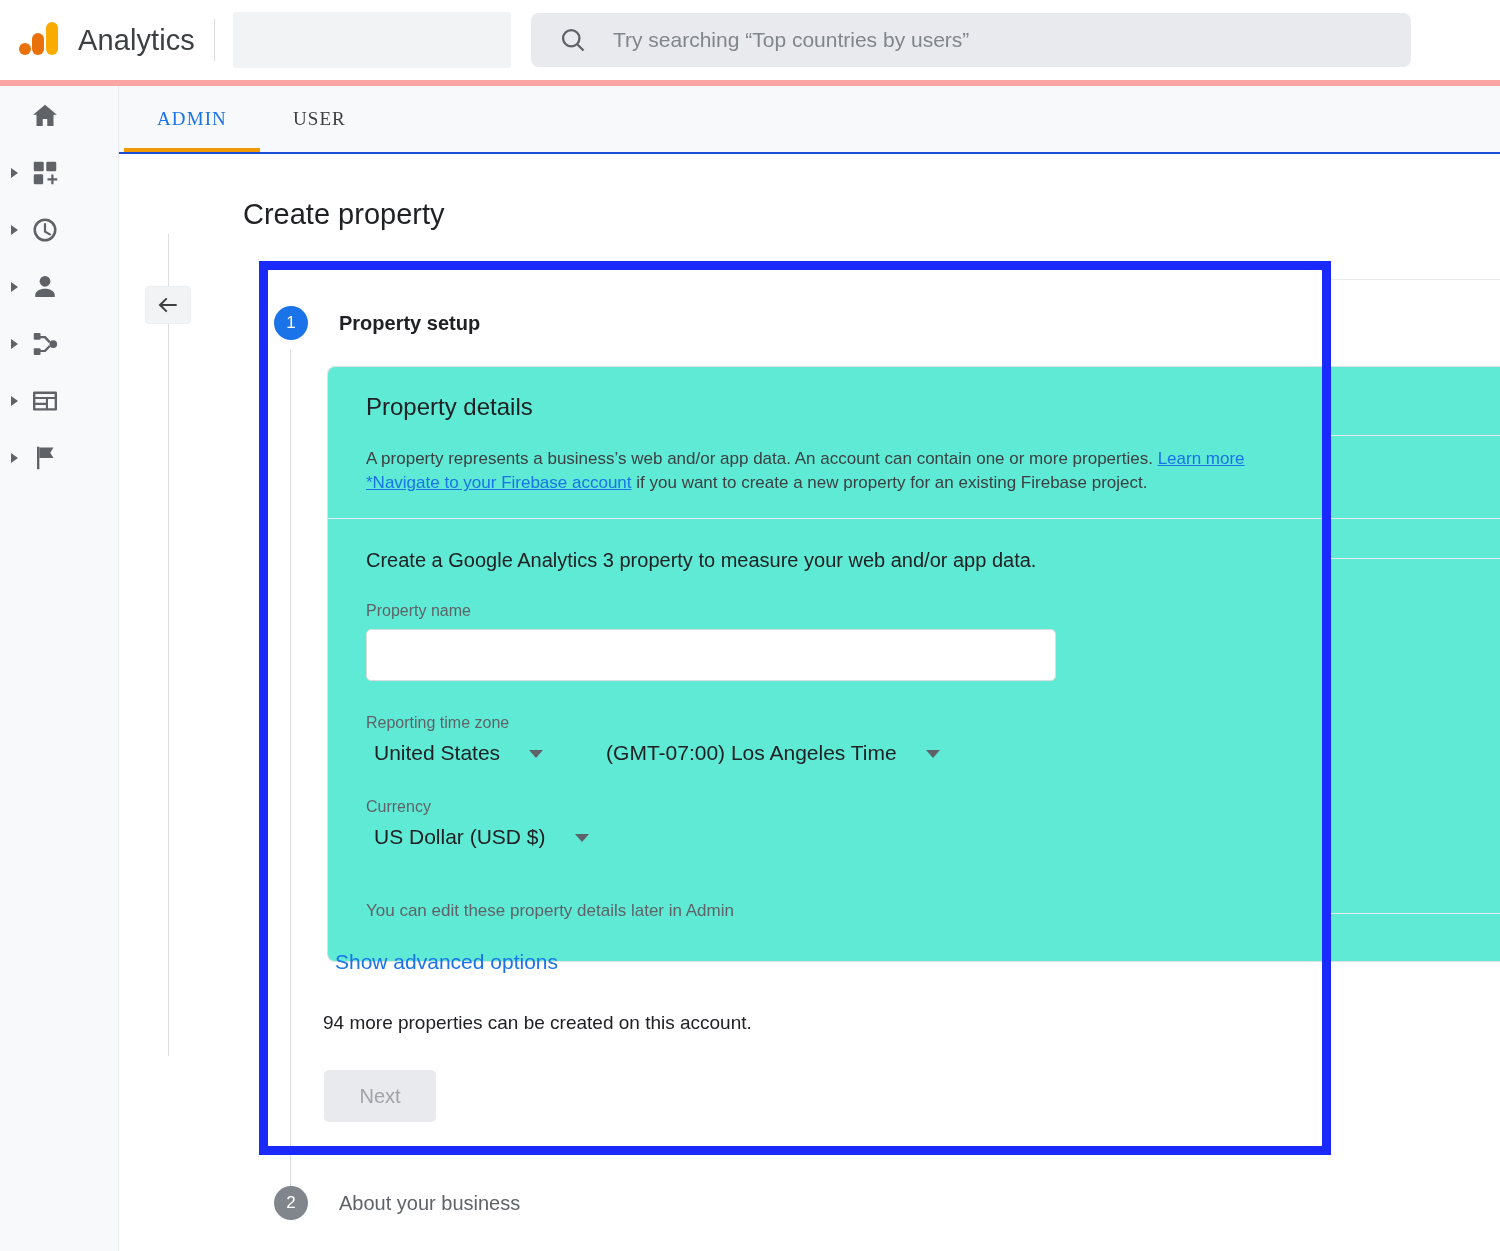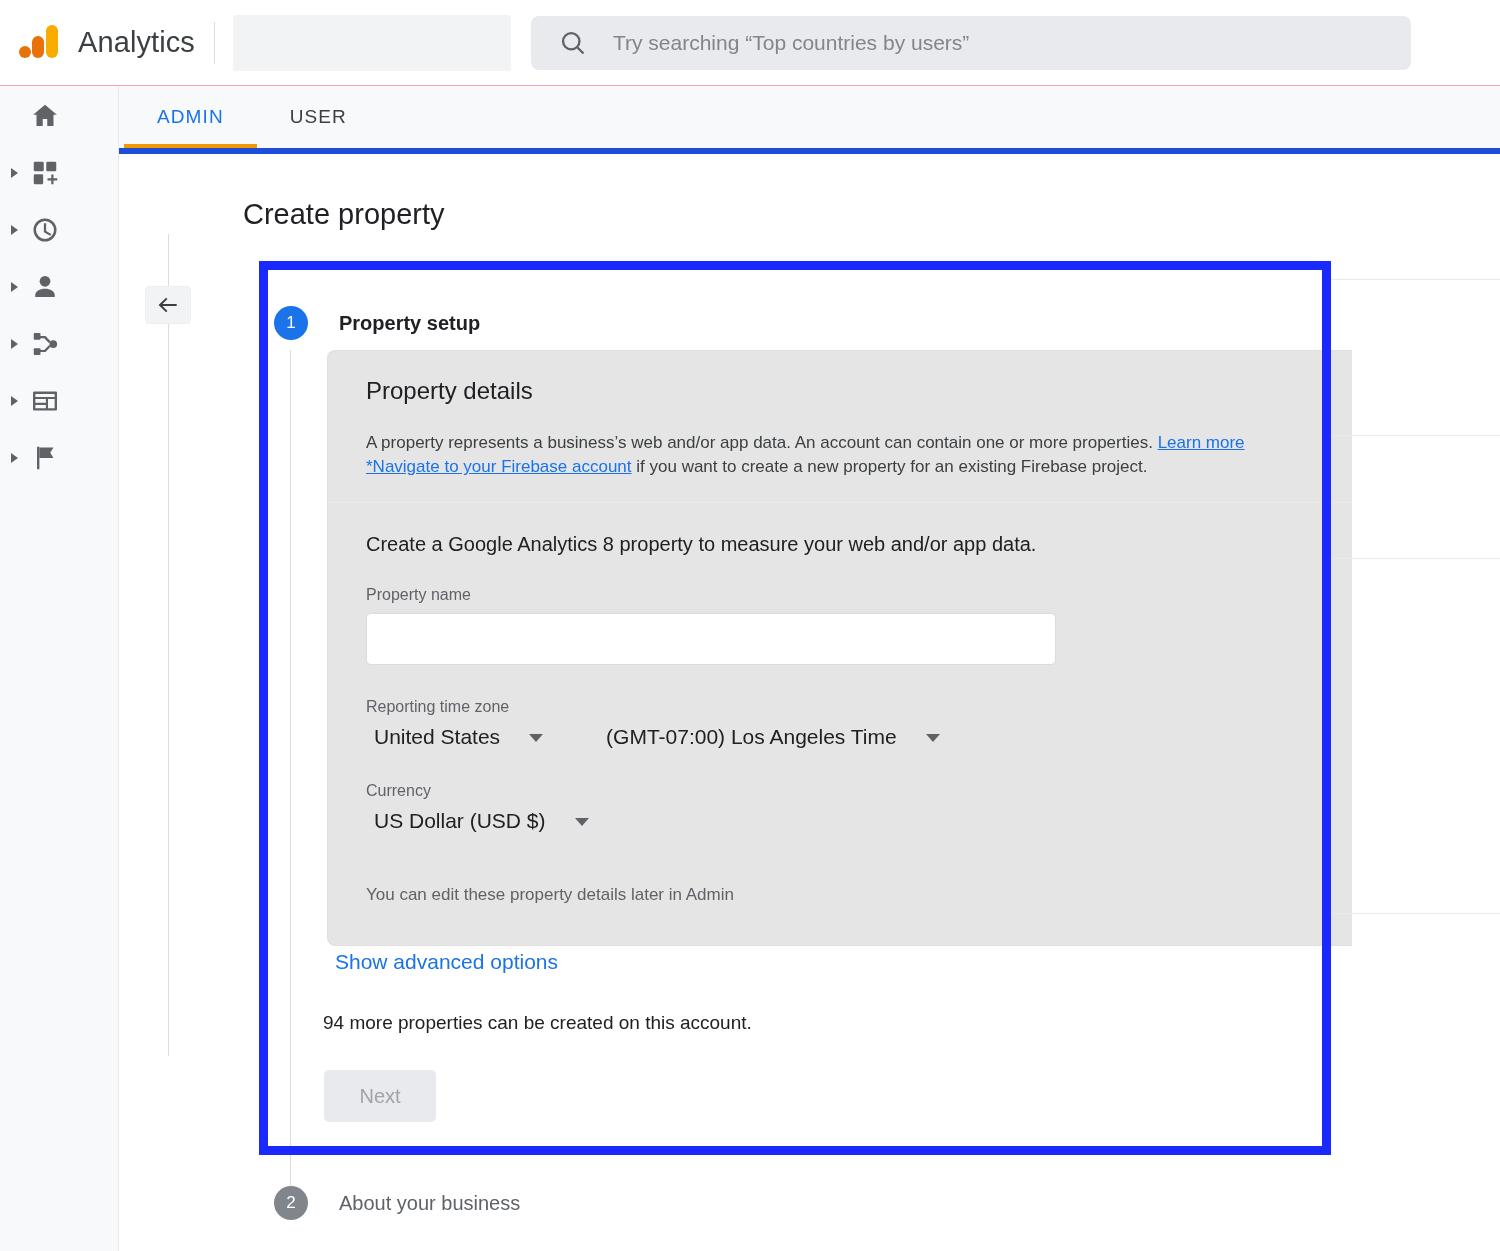--- a/index.html
+++ b/index.html
@@ -7,21 +7,21 @@
     width: 1500px; height: 1251px;
     font-family: "Liberation Sans", sans-serif;
     background: #ffffff;
     overflow: hidden;
   }
 
   
   .topbar {
     position: absolute; left: 0; top: 0; width: 1500px; height: 86px;
     background: #ffffff;
-    border-bottom: 1px solid #fca5a5;
+    border-bottom: 6px solid #fca5a5;
     display: flex; align-items: center;
   }
   .brand { display: flex; align-items: center; padding-left: 16px; }
   .ga-logo { width: 46px; height: 46px; display: block; }
   .brand-name {
     font-size: 29px; color: #3c4043; letter-spacing: .1px;
     margin-left: 16px; font-weight: 400; white-space: nowrap;
   }
   .brand-sep {
     width: 1px; height: 42px; background: #dadce0; margin-left: 19px;
@@ -60,22 +60,22 @@
     border-bottom: 5px solid transparent;
   }
   .nav-icon {
     position: absolute; left: 30px; top: 50%; transform: translateY(-50%);
     width: 30px; height: 30px; fill: #5f6368;
   }
 
   
   .tabbar {
     position: absolute; left: 119px; top: 86px; width: 1381px; height: 68px;
-    background: #f8f9fa; border-bottom: 6px solid #1d4ed8;
-    display: flex; align-items: flex-end;
+    background: #f8f9fa; border-bottom: 2px solid #1d4ed8;
+    display: flex; align-items: flex-end; font-family: Liberation Serif, serif;
   }
   .tab {
     height: 100%; display: flex; align-items: center; justify-content: center;
     font-size: 19px; letter-spacing: 1.1px; font-weight: 500;
     padding: 0 33px; cursor: pointer; position: relative;
   }
   .tab:first-child { margin-left: 5px; }
   .tab.active { color: #1a73e8; }
   .tab.inactive { color: #3c4043; }
   .tab.active::after {
@@ -132,23 +132,23 @@
   .step-label.pending { color: #5f6368; font-weight: 400; }
   #step1 { top: 152px; }
   #step2 { top: 1032px; }
   .step-rail {
     position: absolute; left: 171px; top: 196px;
     width: 1px; height: 836px; background: #dadce0;
   }
 
   
   .card {
-    position: absolute; left: 208px; top: 196px;
-    width: 1025px; min-height: 546px;
-    background: #e5e5e5; border: 1px solid #e0e0e0;
+    position: absolute; left: 208px; top: 212px;
+    width: 1173px; min-height: 546px;
+    background: #5eead4; border: 1px solid #e0e0e0;
     border-right: none; border-radius: 8px 0 0 8px;
   }
   .card-sec { padding: 26px 38px 22px 38px; }
   .card-divider { height: 1px; background: #e8eaed; }
   .card-h { font-size: 24px; color: #202124; font-weight: 400; }
   .card-p {
     margin-top: 26px; font-size: 17px; color: #3c4043;
     line-height: 1.43; max-width: 908px;
   }
   a.inline-link { color: #1a73e8; text-decoration: underline; }
@@ -314,21 +314,21 @@
     <div class="card-sec">
       <div class="card-h">Property details</div>
       <div class="card-p">
         <span>A property represents a business’s web and/or app data. An account can contain one or more properties. </span><a class="inline-link" href="#">Learn more</a><br><a class="inline-link" href="#">*Navigate to your Firebase account</a><span> if you want to create a new property for an existing Firebase project.</span>
       </div>
     </div>
 
     <div class="card-divider"></div>
 
     <div class="card-sec" style="padding:30px 38px 40px 38px;">
-      <div class="body-lead">Create a Google Analytics 8 property to measure your web and/or app data.</div>
+      <div class="body-lead">Create a Google Analytics 3 property to measure your web and/or app data.</div>
 
       <div class="field-label" style="margin-top:30px">Property name</div>
       <input class="text-input" type="text" placeholder="" style="">
 
       <div class="field-label">Reporting time zone</div>
       <div class="selects-row" style="padding-left:8px">
         <div class="fake-select">
           <span>United States</span>
           <span class="caret-down"></span>
         </div>

